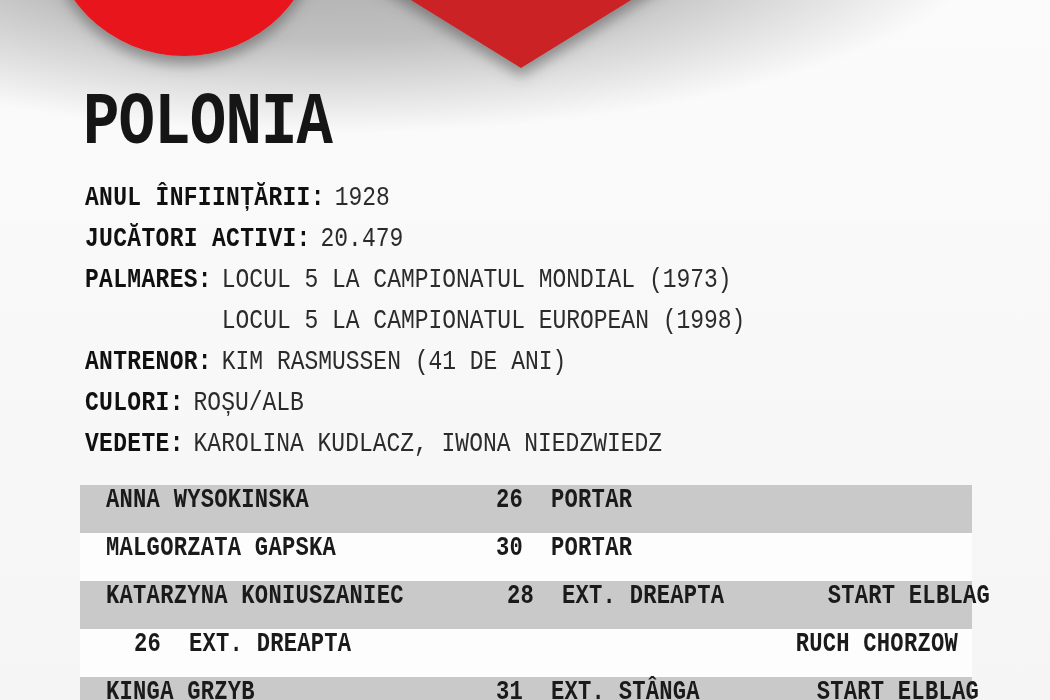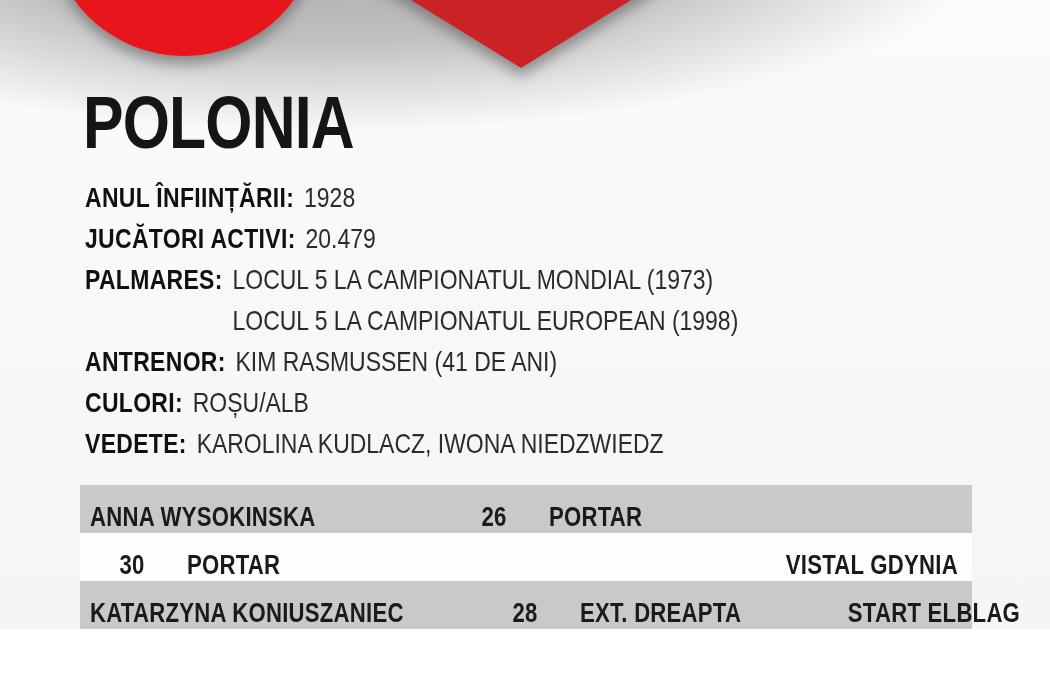--- a/index.html
+++ b/index.html
@@ -1,20 +1,20 @@
 <!DOCTYPE html>
 <html style="--row-gray: #c9c9c9;"><head>
 <meta charset="utf-8">
 <style>
   html,body{margin:0;padding:0;}
   .page{
     position:relative;
-    width:1050px;height:629px;
+    width:1050px;height:700px;
     overflow:hidden;
-    font-family:Liberation Sans, sans-serif;
+    font-family:Liberation Mono, monospace;
     background:
       radial-gradient(ellipse 950px 290px at 330px -70px,
         #a6a6a6 0%, #c0c0c0 38%, rgba(240,240,240,0) 70%),
       linear-gradient(#fbfbfb,#f5f5f5);
   }
   .top-art{position:absolute;left:0;top:0;}
   
   .cond{display:inline-block;transform:scaleX(0.82);transform-origin:0 50%;white-space:nowrap;}
   .cond-r{display:inline-block;transform:scaleX(0.82);transform-origin:100% 50%;white-space:nowrap;}
   .page-title{
@@ -27,26 +27,26 @@
     display:grid;grid-template-columns:auto 1fr;column-gap:12px;
     font-size:28px;line-height:41px;
     transform:scaleX(0.82);transform-origin:0 0;white-space:nowrap;
   }
   .info-label{font-weight:700;letter-spacing:0.4px;color:#101010;}
   .info-value{font-weight:400;color:#2b2b2b;}
   .roster{
     position:absolute;left:80px;top:485px;width:892px;
     color:#1a1a1a;
   }
-  .t-row{display:flex;align-items:flex-end;height:48px;background:#fdfdfd;}
+  .t-row{display:flex;align-items:flex-start;height:48px;background:#fdfdfd;padding-left:16px;}
   .t-row:nth-child(odd){background:var(--row-gray,#c9c9c9);}
   .t-row>div{font-size:27px;font-weight:700;letter-spacing:0.3px;}
   .c-name{flex:0 0 352px;padding-left:10px;text-align:left;}
   .c-age{flex:0 0 65px;text-align:right;}
-  .c-pos{flex:0 0 230px;margin-left:42px;text-align:left;}
+  .c-pos{flex:0 0 230px;margin-left:28px;text-align:left;}
   .c-club{flex:1 1 auto;text-align:right;padding-right:14px;}
 </style>
 </head>
 <body>
 
 <div class="page">
 
   <svg class="top-art" width="1050" height="125" viewBox="0 0 1050 125">
     <defs>
       <filter id="ds" x="-40%" y="-40%" width="180%" height="220%">
@@ -91,33 +91,34 @@
     </div>
   </div>
 
   <div class="roster">
     <div class="t-row">
       <div class="c-name"><span class="cond">ANNA WYSOKINSKA</span></div>
       <div class="c-age"><span class="cond-r">26</span></div>
       <div class="c-pos"><span class="cond">PORTAR</span></div>
     </div>
     <div class="t-row">
+      <div class="c-name"><span class="cond">MALGORZATA GAPSKA</span></div>
       <div class="c-age"><span class="cond-r">30</span></div>
       <div class="c-pos"><span class="cond">PORTAR</span></div>
-      <div class="c-club"><span class="cond-r">VISTAL GDYNIA</span></div>
     </div>
     <div class="t-row">
       <div class="c-name"><span class="cond">KATARZYNA KONIUSZANIEC</span></div>
       <div class="c-age"><span class="cond-r">28</span></div>
       <div class="c-pos"><span class="cond">EXT. DREAPTA</span></div>
       <div class="c-club"><span class="cond-r">START ELBLAG</span></div>
     </div>
     <div class="t-row">
       <div class="c-age"><span class="cond-r">26</span></div>
       <div class="c-pos"><span class="cond">EXT. DREAPTA</span></div>
+      <div class="c-club"><span class="cond-r">RUCH CHORZOW</span></div>
     </div>
     <div class="t-row">
       <div class="c-name"><span class="cond">KINGA GRZYB</span></div>
       <div class="c-age"><span class="cond-r">31</span></div>
       <div class="c-pos"><span class="cond">EXT. STÂNGA</span></div>
       <div class="c-club"><span class="cond-r">START ELBLAG</span></div>
     </div>
   </div>
 
 </div>

